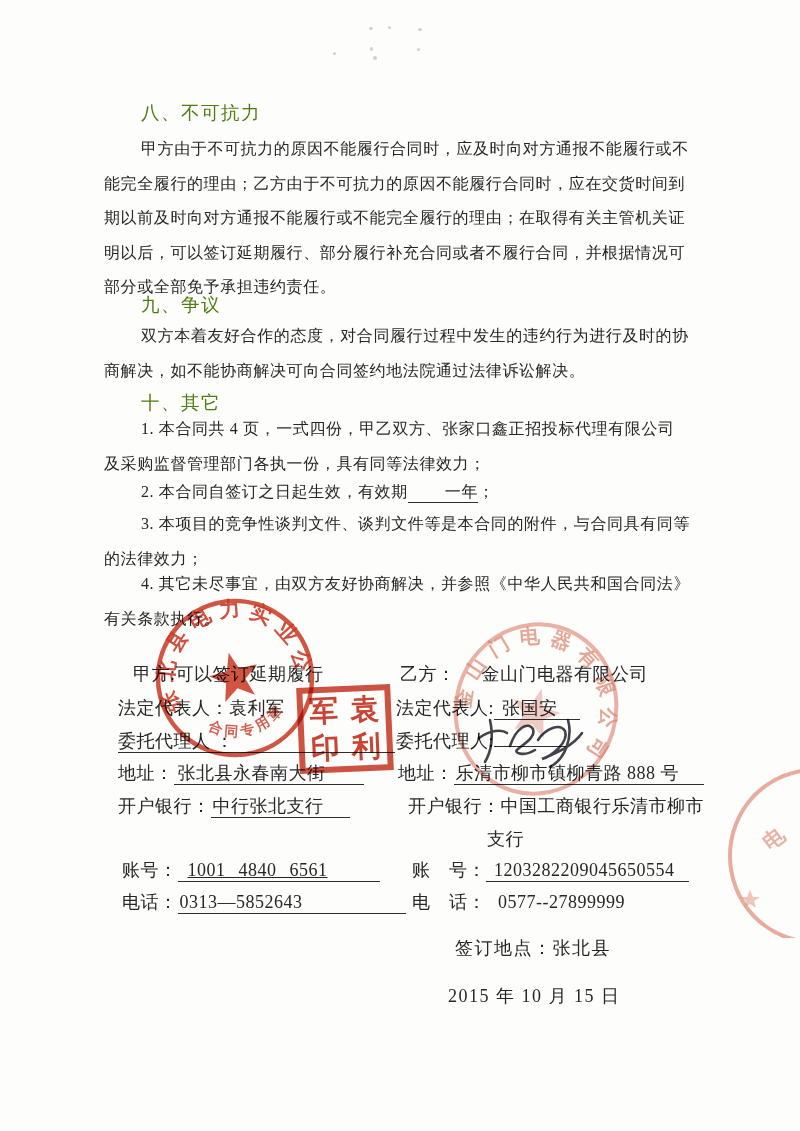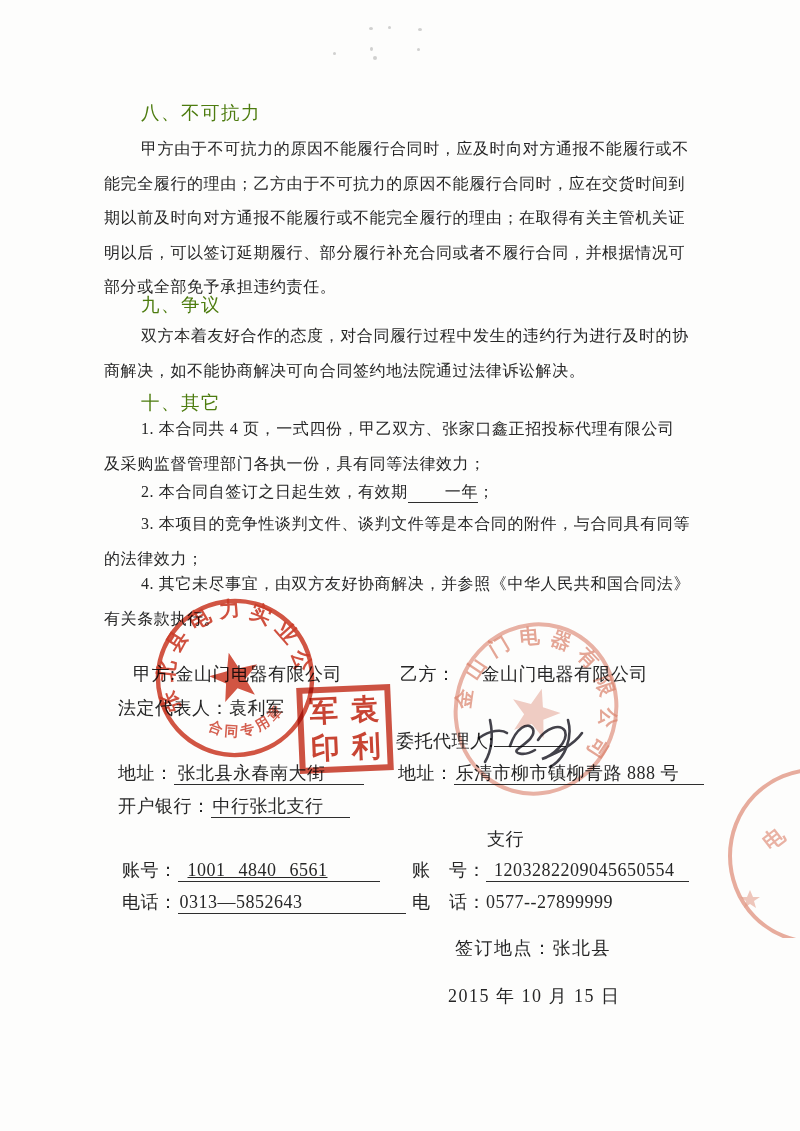--- a/index.html
+++ b/index.html
@@ -66,33 +66,36 @@
 
   <div class="h" style="top:392px">十、其它</div>
   <div class="para" style="top:412px">1.  本合同共 4 页，一式四份，甲乙双方、张家口鑫正招投标代理有限公司
 及采购监督管理部门各执一份，具有同等法律效力；</div>
   <div class="para" style="top:475px"><span>2. 本合同自签订之日起生效，有效期</span><span class="ul">一年</span><span>；</span></div>
   <div class="para" style="top:507px">3. 本项目的竞争性谈判文件、谈判文件等是本合同的附件，与合同具有同等
 的法律效力；</div>
   <div class="para" style="top:567px">4. 其它未尽事宜，由双方友好协商解决，并参照《中华人民共和国合同法》
 有关条款执行。</div>
 
-  <div class="sigrow" style="left:133px;top:664px">甲方:金山门电器有限公司</div>
+  <div class="sigrow" style="left:133px;top:664px">甲方:可以签订延期履行</div>
   <div class="sigrow" style="left:118px;top:698px"><span>法定代表人：</span><span style="">袁利军</span></div>
+  <div class="sigrow ulrow" style="left:118px;top:731px;width:277px"><span>委托代理人 ：</span></div>
   <div class="sigrow" style="left:118px;top:796px"><span>开户银行：</span><span class="ul" style="min-width:137px;padding-left:2px">中行张北支行</span></div>
   <div class="sigrow" style="left:118px;top:763px"><span>地址：</span><span class="ul" style="min-width:186px;padding-left:4px">张北县永春南大街</span></div>
   <div class="sigrow" style="left:122px;top:860px"><span>账号：</span><span class="ul acct" style="min-width:192px;padding-left:10px">1001 4840 6561</span></div>
   <div class="sigrow" style="left:122px;top:892px"><span>电话：</span><span class="ul" style="min-width:226px;padding-left:2px">0313—5852643</span></div>
 
   <div class="sigrow" style="left:400px;top:664px"><span>乙方：</span><span class="gap"></span><span>金山门电器有限公司</span></div>
+  <div class="sigrow" style="left:396px;top:698px"><span>法定代表人:</span><span class="ul" style="min-width:78px;padding-left:8px">张国安</span></div>
   <div class="sigrow" style="left:396px;top:731px"><span>委托代理人:</span><span class="ul" style="min-width:72px"></span></div>
   <div class="sigrow" style="left:398px;top:763px"><span>地址：</span><span class="ul" style="min-width:248px;padding-left:2px">乐清市柳市镇柳青路 888 号</span></div>
+  <div class="sigrow" style="left:408px;top:796px"><span>开户银行：</span><span>中国工商银行乐清市柳市</span></div>
   <div class="sigrow" style="left:487px;top:829px">支行</div>
   <div class="sigrow" style="left:412px;top:860px"><span>账　号：</span><span class="ul" style="min-width:195px;padding-left:8px">1203282209045650554</span></div>
-  <div class="sigrow" style="left:412px;top:892px"><span>电　话：</span><span style="margin-left:0">0577--27899999</span></div>
+  <div class="sigrow" style="left:412px;top:892px"><span>电　话：</span><span style="margin-left:12px">0577--27899999</span></div>
 
   <div class="sigrow" style="left:455px;top:938px;letter-spacing:1.5px">签订地点：张北县</div>
   <div class="sigrow" style="left:448px;top:986px;letter-spacing:1.5px">2015 年 10 月 15 日</div>
 
   <svg class="stamp" style="left:150px;top:593px;transform:rotate(-14deg);z-index:3" width="170" height="170" viewBox="0 0 170 170">
     <ellipse cx="85" cy="85" rx="77" ry="77" fill="none" stroke="#cd3d2a" stroke-width="4.5" opacity="0.88"></ellipse>
     <path id="arcA1" d="M 26.7,106.1 A 62,62 0 1 1 143.3,106.1" fill="none"></path>
     <path id="arcA2" d="M 40.6,122.3 A 58,58 0 0 0 129.4,122.3" fill="none"></path>
     <polygon points="85,59 91.2,76.5 109.7,77 95,88.2 100.3,106 85,95.5 69.7,106 75,88.2 60.3,77 78.8,76.5" fill="#cd3d2a" opacity="0.88"></polygon>
     <text font-size="21" font-weight="bold" fill="#cd3d2a" opacity="0.9">

